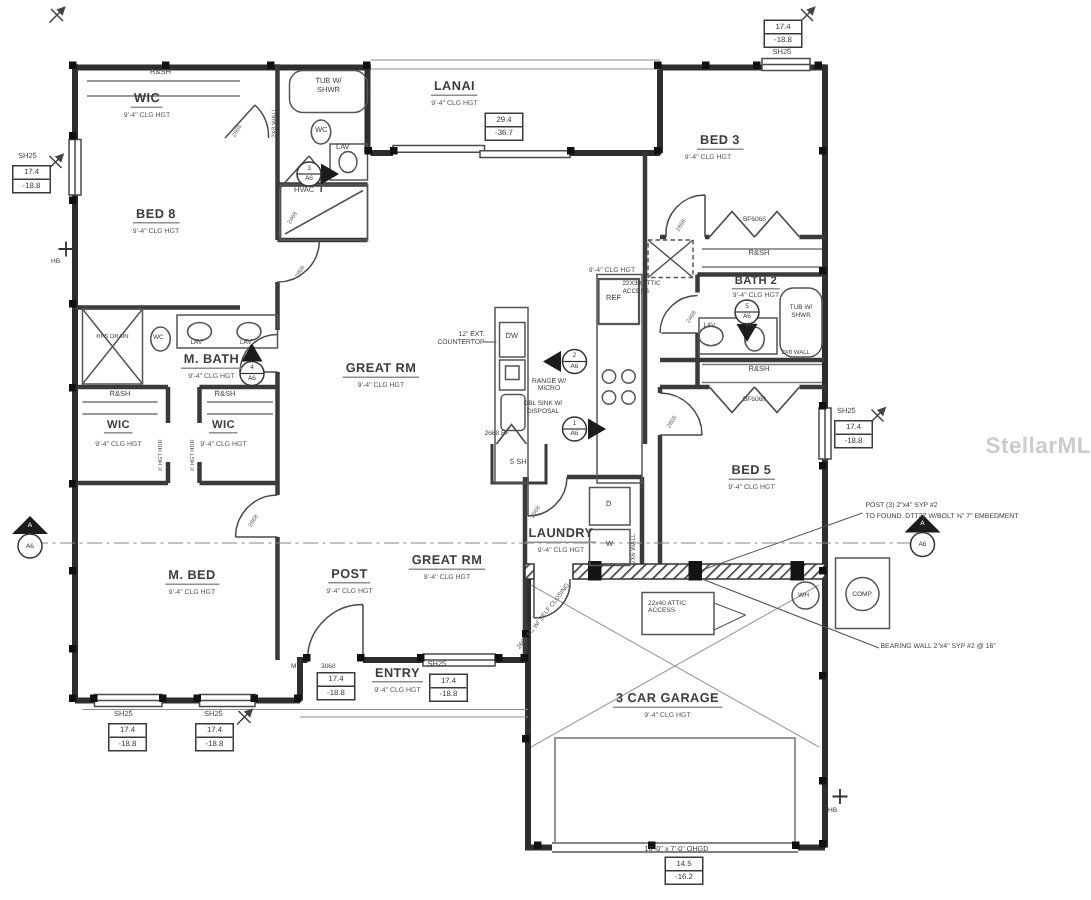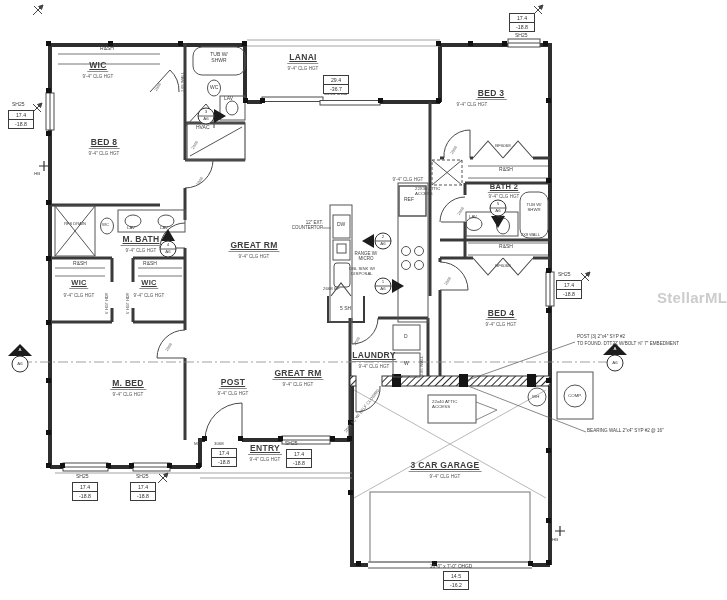--- a/index.html
+++ b/index.html
@@ -1,21 +1,21 @@
 <!DOCTYPE html>
 <html><head>
 <meta charset="utf-8">
 <style>
   html,body{margin:0;padding:0;background:#fff;}
   #plan{position:relative;width:727px;height:600px;background:#ffffff;overflow:hidden;
         font-family:"Liberation Sans",sans-serif;}
   #plan svg{position:absolute;left:0;top:0;}
   .lbl{position:absolute;color:#3d3d3d;font-size:5px;line-height:1.18;white-space:nowrap;}
   .c{transform:translateX(-50%);text-align:center;}
-  .room{font-size:8.5px;font-weight:bold;letter-spacing:.3px;border-bottom:1.2px solid #8f8f8f;padding:0 2px .5px;text-decoration:underline;}
+  .room{font-size:8.5px;font-weight:bold;letter-spacing:.3px;border-bottom:1.2px solid #8f8f8f;padding:0 2px .5px;}
   .room2{font-size:7.5px;text-align:right;}
   .clg{font-size:4.6px;color:#555;}
   .wrap{white-space:normal;}
   .vt{transform:rotate(-90deg);transform-origin:0 0;font-size:4.3px;color:#555;}
   .ds{font-size:4px;transform:rotate(-58deg);transform-origin:0 0;color:#666;}
   .rt{transform:rotate(-52deg);transform-origin:0 0;font-size:4.2px;color:#555;}
   .vbox{position:absolute;width:24px;border:1.3px solid #3a3a3a;background:#fff;text-align:center;
         font-size:5.2px;line-height:8px;color:#333;z-index:3;}
   .vbox .lo{border-top:1px solid #3a3a3a;}
   .mk{font-size:4.4px;text-align:center;transform:translateX(-50%);z-index:4;}
@@ -296,27 +296,27 @@
         <rect x="243" y="98" width="5" height="5"></rect>
     <rect x="260" y="98" width="5" height="5"></rect>
         <rect x="378" y="98" width="5" height="5"></rect>
     <rect x="436" y="98" width="5" height="5"></rect>
   </g>
 </svg>
 
 <div class="lbl room c" style="left:98px;top:60px">WIC</div>
 <div class="lbl room c" style="left:104px;top:137px">BED 8</div>
 <div class="lbl room c" style="left:303px;top:52px">LANAI</div>
-<div class="lbl room c" style="left:491px;top:88px">BED 3</div>
+<div class="lbl room c" style="left:480px;top:88px">BED 3</div>
 <div class="lbl room c" style="left:141px;top:234px">M. BATH</div>
 <div class="lbl room c" style="left:254px;top:240px">GREAT RM</div>
 <div class="lbl room c room2" style="left:504px;top:183px">BATH 2</div>
 <div class="lbl room c room2" style="left:79px;top:279px">WIC</div>
 <div class="lbl room c room2" style="left:149px;top:279px">WIC</div>
-<div class="lbl room c" style="left:501px;top:308px">BED 4</div>
+<div class="lbl room c" style="left:501px;top:308px">BED 5</div>
 <div class="lbl room c" style="left:128px;top:378px">M. BED</div>
 <div class="lbl room c" style="left:233px;top:377px">POST</div>
 <div class="lbl room c" style="left:298px;top:368px">GREAT RM</div>
 <div class="lbl room c" style="left:374px;top:350px">LAUNDRY</div>
 <div class="lbl room c" style="left:265px;top:443px">ENTRY</div>
 <div class="lbl room c" style="left:445px;top:460px">3 CAR GARAGE</div>
 
 <div class="lbl clg c" style="left:98px;top:74px">9'-4" CLG HGT</div>
 <div class="lbl clg c" style="left:104px;top:151px">9'-4" CLG HGT</div>
 <div class="lbl clg c" style="left:303px;top:66px">9'-4" CLG HGT</div>

